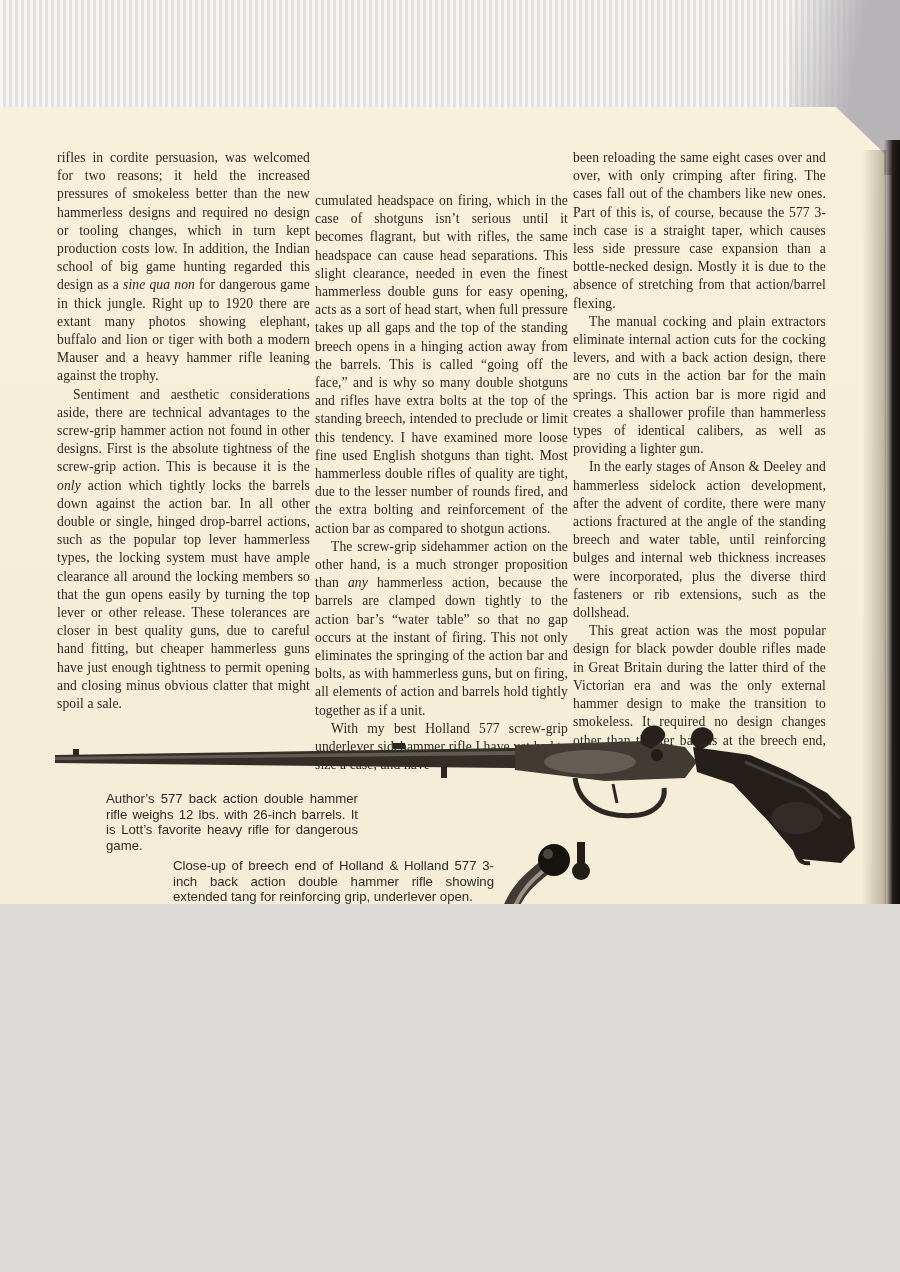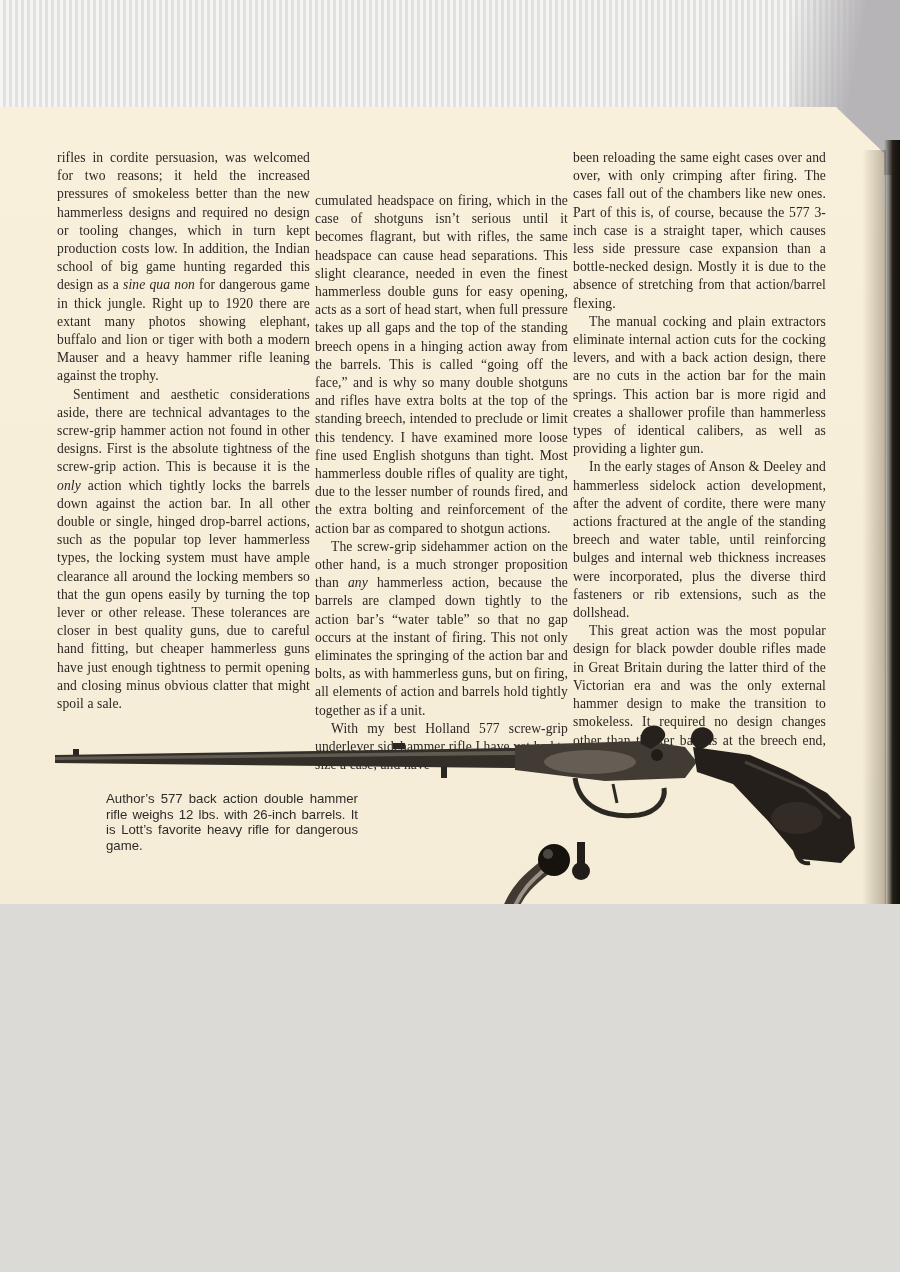--- a/index.html
+++ b/index.html
@@ -94,20 +94,21 @@
       <ellipse cx="752" cy="96" rx="26" ry="16" fill="#373029" opacity="0.8"></ellipse>
       <path d="M530,56 C534,84 560,97 594,93 C612,90 621,78 619,66" stroke="#2c2823" stroke-width="5" fill="none"></path>
       <line x1="568" y1="62" x2="572" y2="81" stroke="#2c2823" stroke-width="3"></line>
       <rect x="532" y="120" width="8" height="24" fill="#211d19"></rect>
       <circle cx="536" cy="149" r="9" fill="#211d19"></circle>
       <path d="M750,128 q4,15 15,13" stroke="#26211c" stroke-width="4" fill="none"></path>
     </g>
   </svg>
 
   <div id="caption1" class="caption">Author’s 577 back action double hammer rifle weighs 12 lbs. with 26-inch barrels. It is Lott’s favorite heavy rifle for dangerous game.</div>
+  <div id="caption2" class="caption">Close-up of breech end of Holland &amp; Holland 577 3-inch back action double hammer rifle showing extended tang for reinforcing grip, underlever open.</div>
 
   <svg id="photo2" width="888" height="434" viewBox="0 0 888 434">
     <defs>
       <linearGradient id="phbg" x1="0" y1="0" x2="0" y2="1">
         <stop offset="0" stop-color="#cdcac3"></stop>
           <stop offset="1" stop-color="#b3afa6"></stop>
       </linearGradient>
       <linearGradient id="caseg" x1="0" y1="0" x2="0" y2="1">
         <stop offset="0" stop-color="#a29c90"></stop>
           <stop offset="1" stop-color="#6f6a61"></stop>

